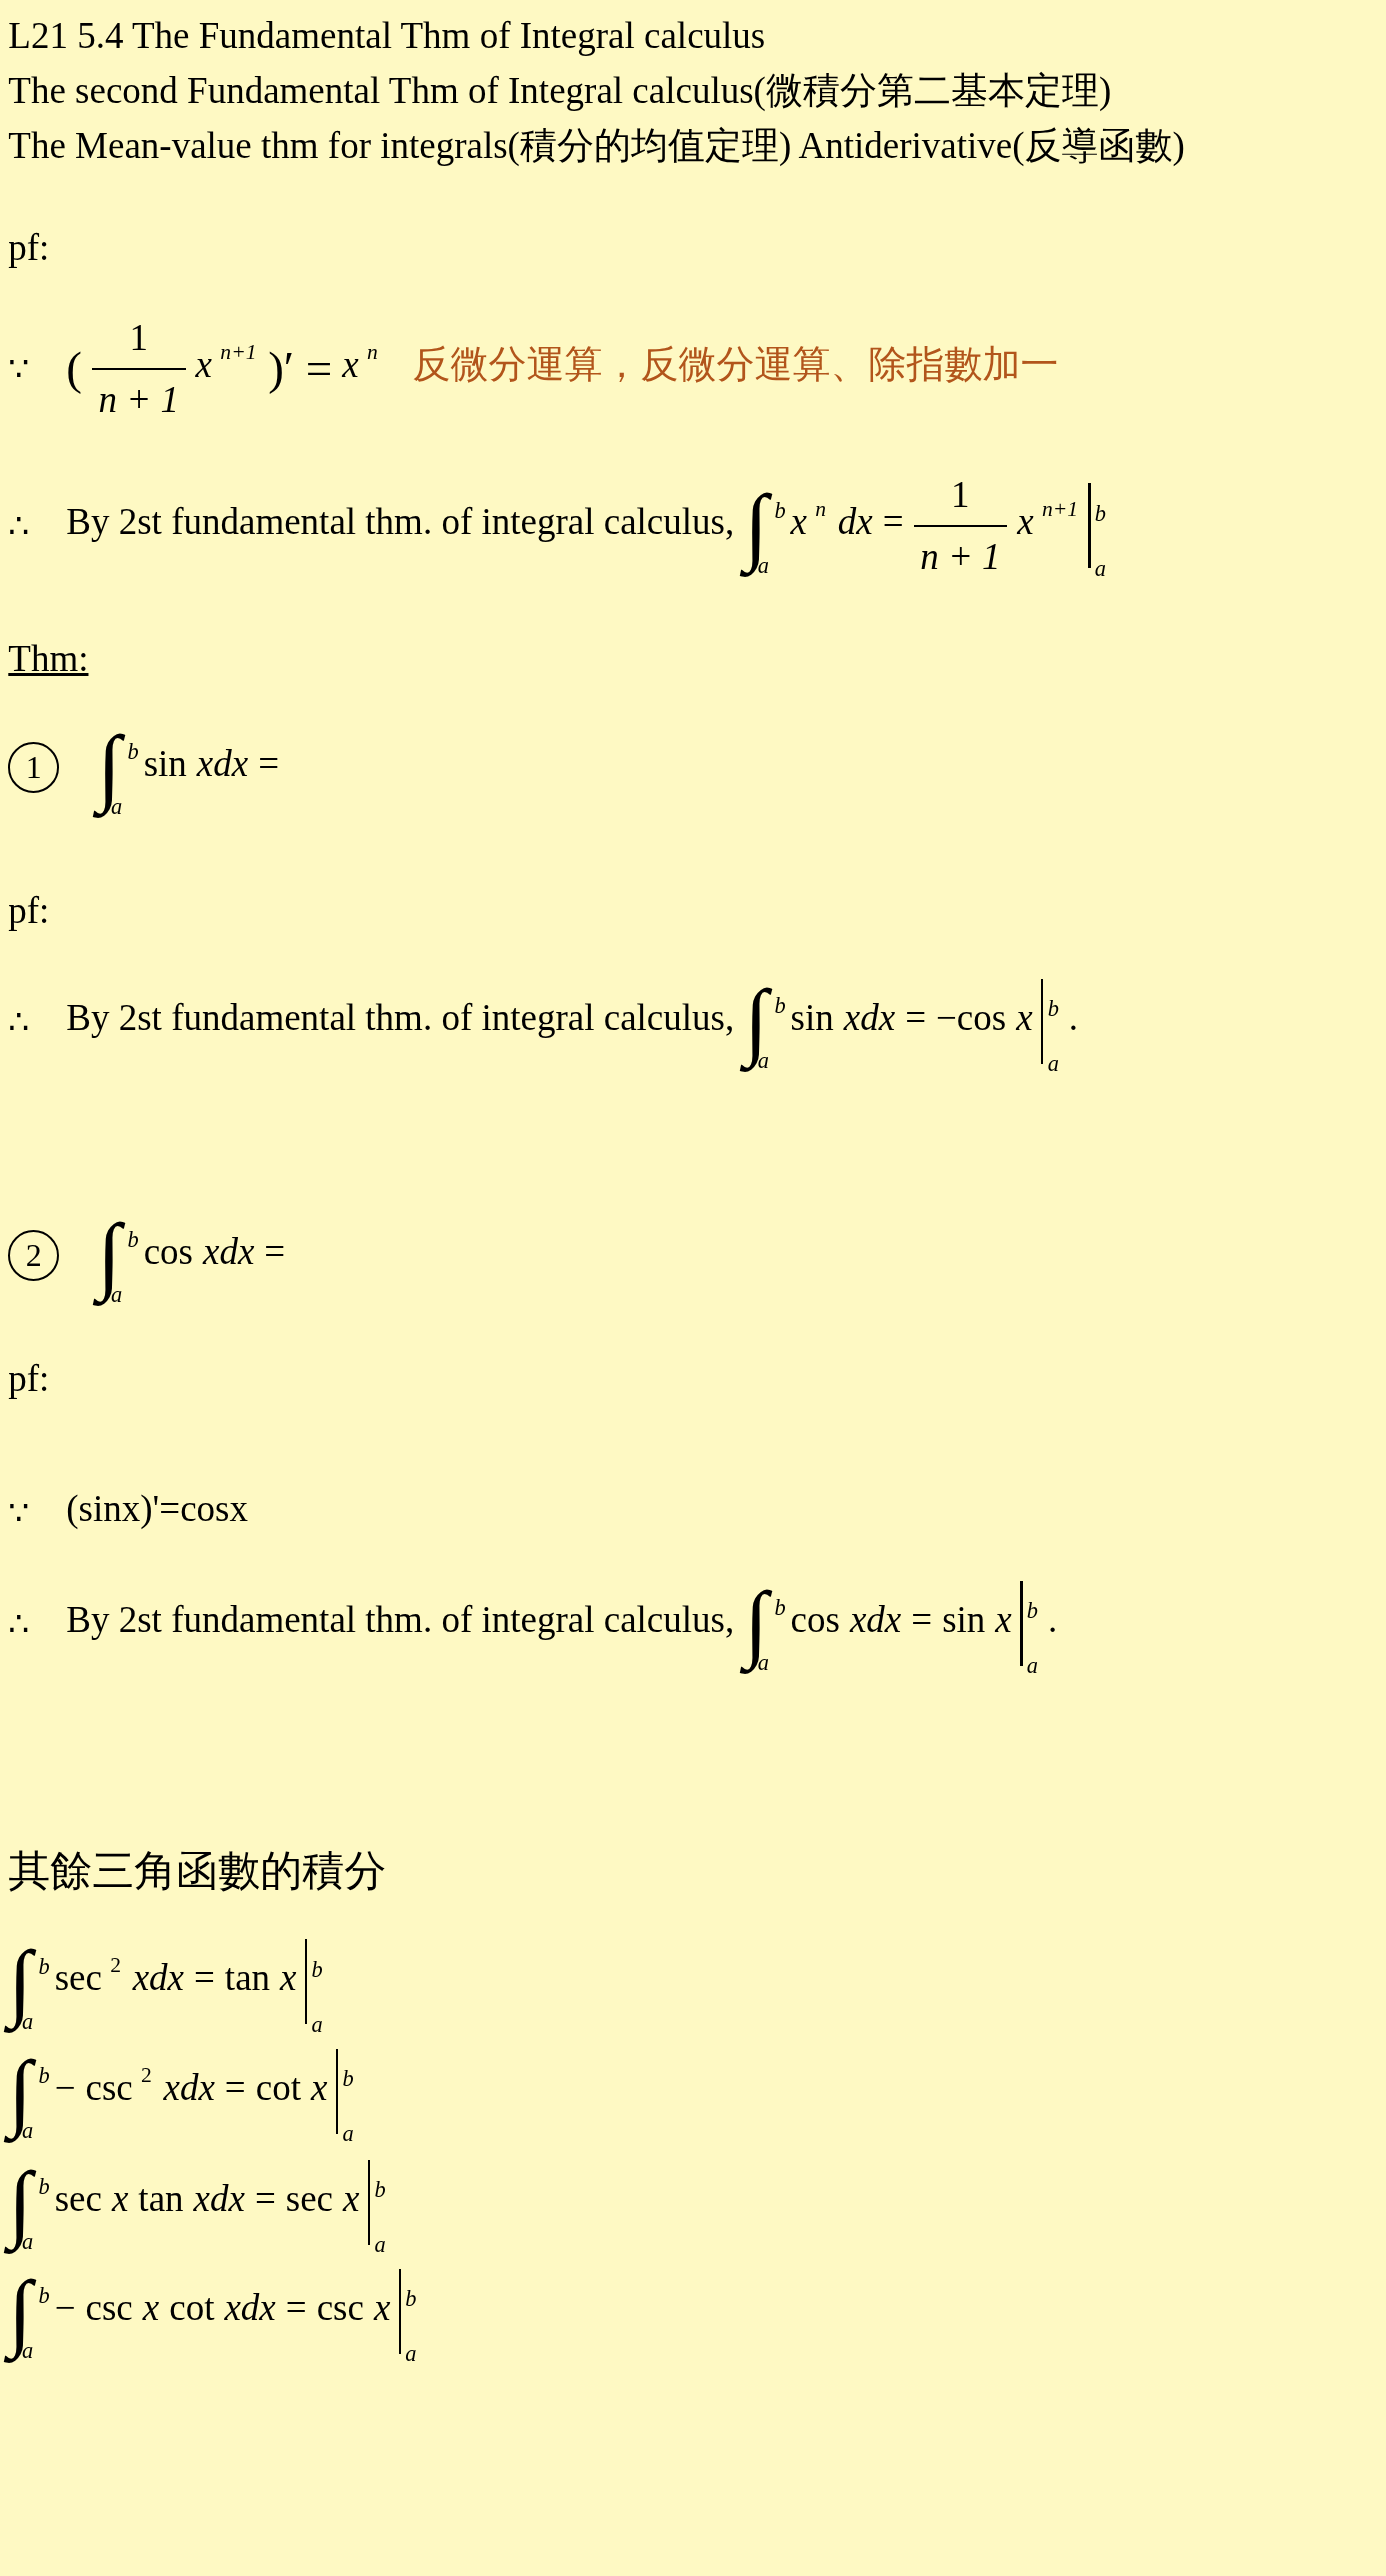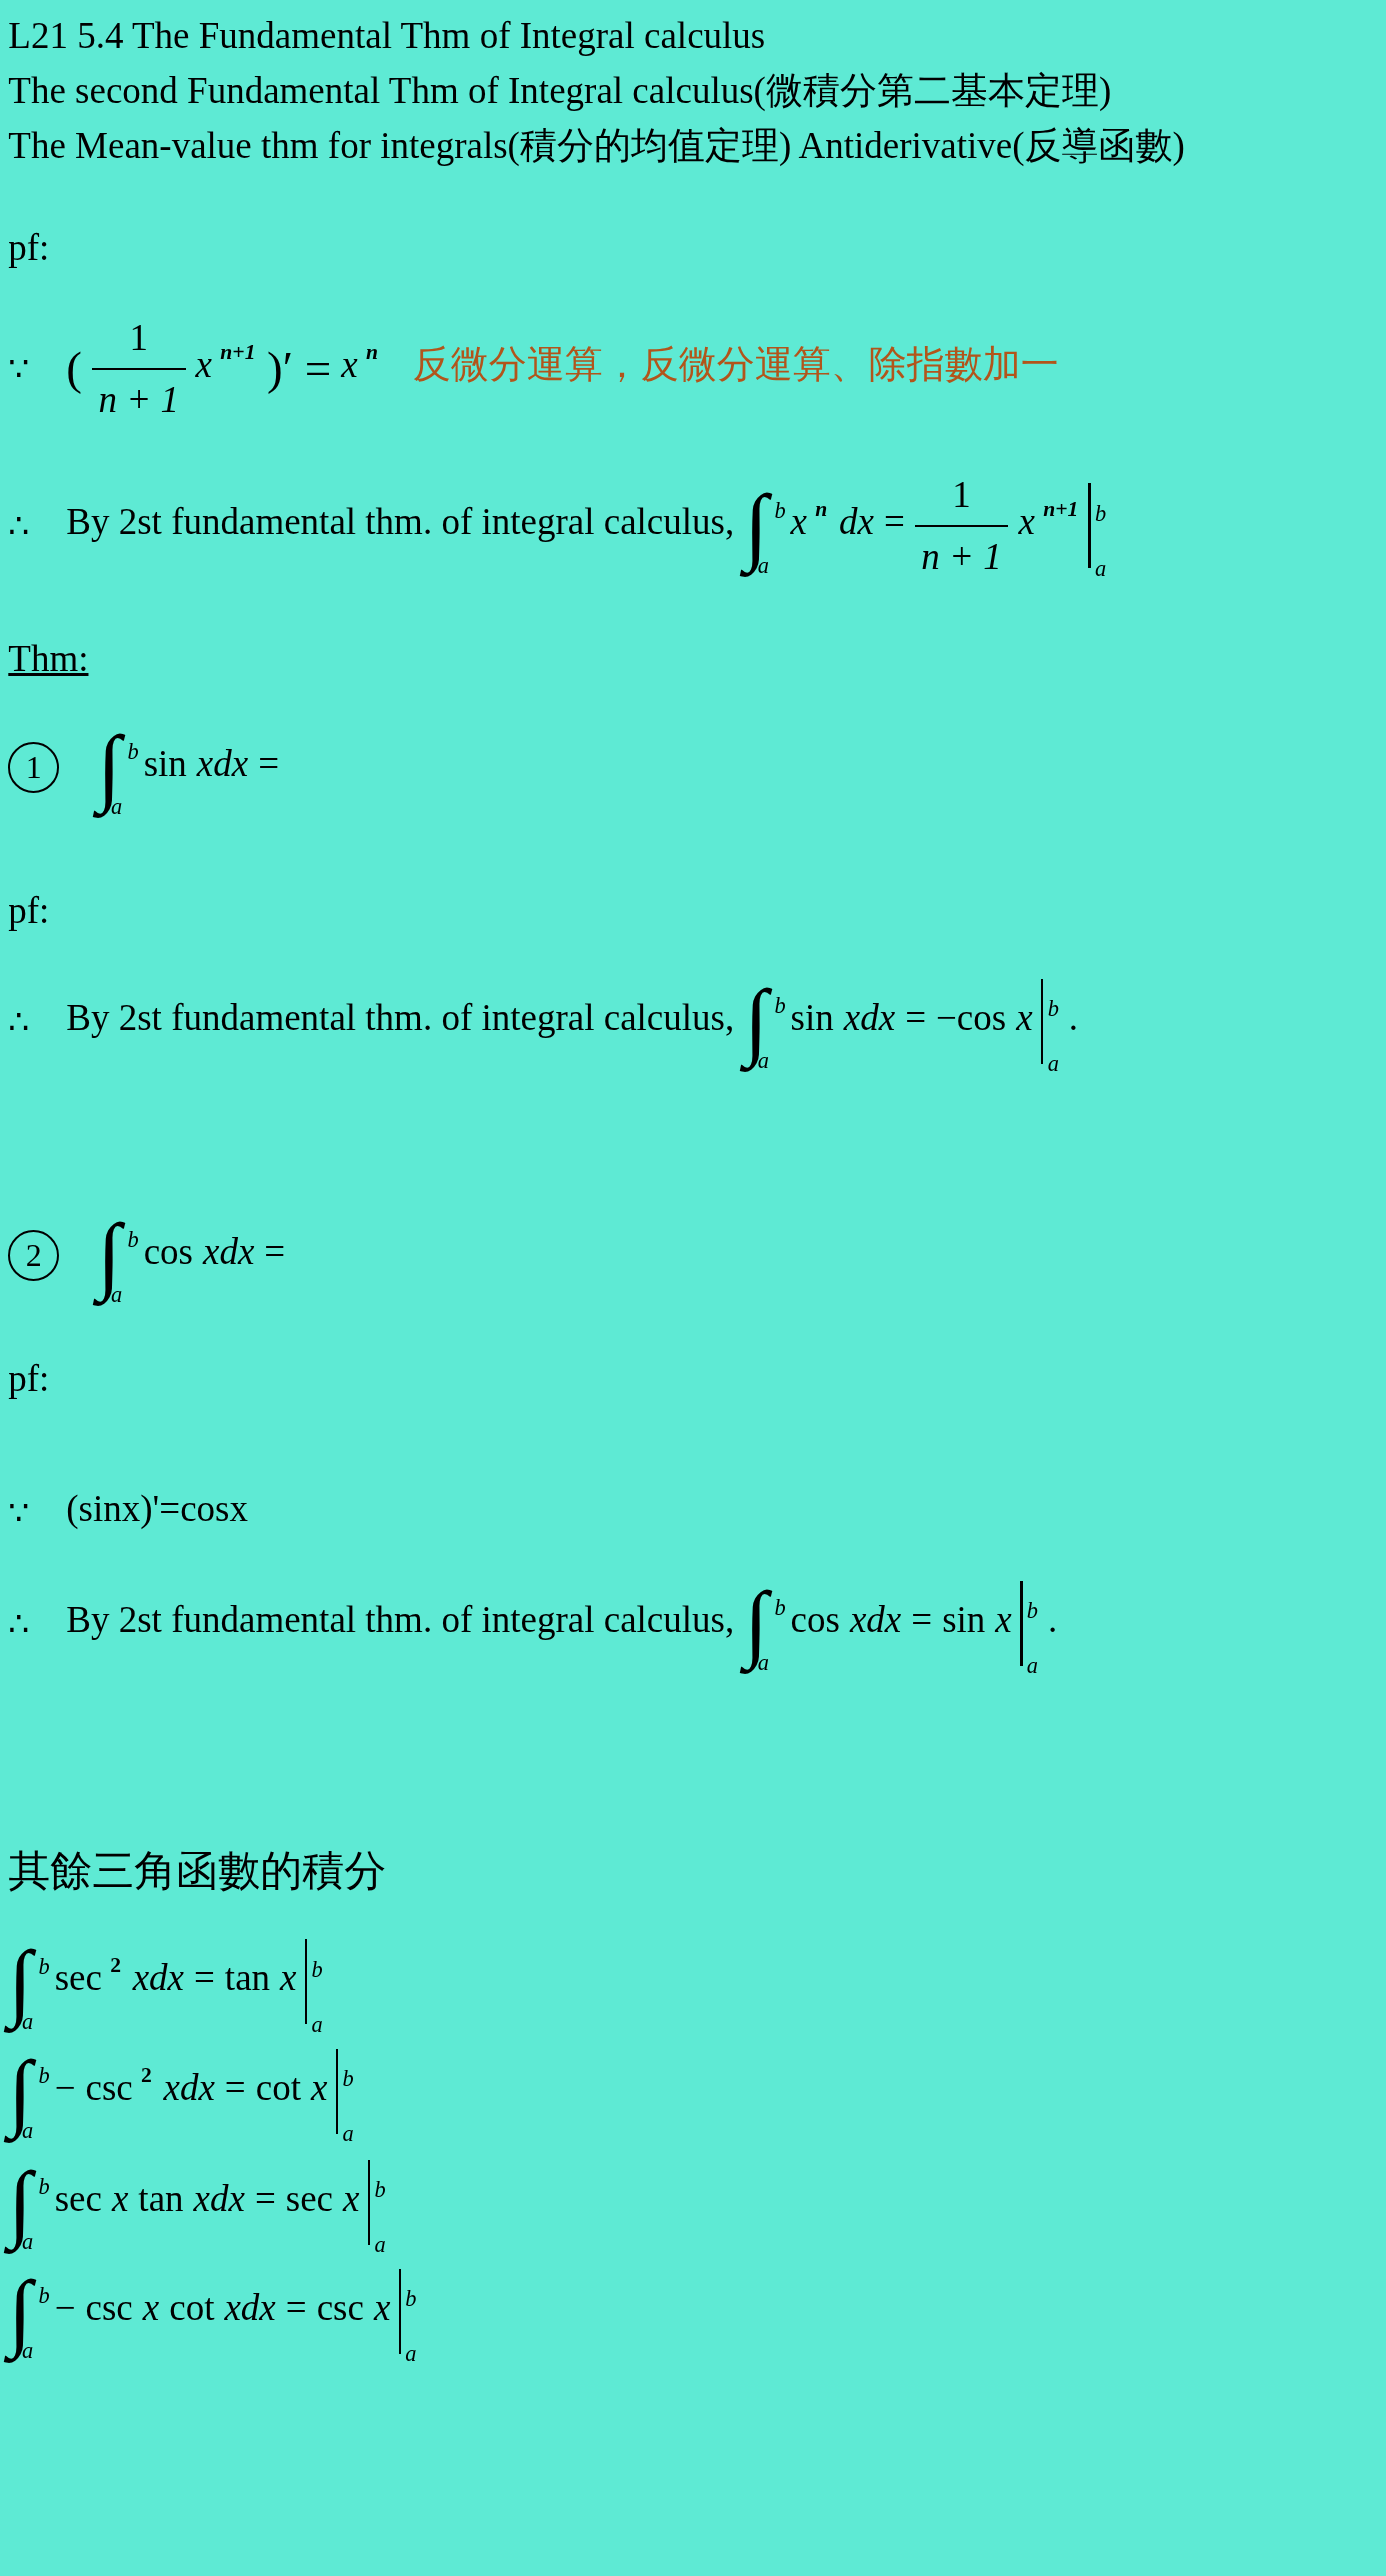--- a/index.html
+++ b/index.html
@@ -3,40 +3,40 @@
 <meta charset="utf-8">
 <style>
   html,body{margin:0;padding:0;background:#ffffff;}
   .page{
     position:relative;
     width:1387px;
     height:2576px;
     box-sizing:border-box;
     padding:8.3px 0 0 8.3px;
     overflow:hidden;
-    background:#5eead4;
+    background:#fef9c3;
     color:#000000;
     font-family:"Liberation Serif","DejaVu Serif",serif;
     font-size:37px;
   }
   .header-line{line-height:55px;white-space:nowrap;}
   .plabel{margin-top:47px;line-height:55px;}
   .plabel.thm{margin-top:47px;text-decoration:underline;}
   .mline{white-space:nowrap;line-height:55px;}
   .mline>span{margin-right:10px;}
   .mline span:empty:not(.bar-line){display:none;margin:0;}
   .bsym{
     font-family:"DejaVu Sans","Liberation Sans",sans-serif;
     font-size:33px;
     margin-right:37px !important;
     vertical-align:middle;
   }
   .roman{font-style:normal;}
   .ital{font-style:italic;}
-  .sup{font-size:21.6px;vertical-align:18px;font-style:italic;margin-left:-1.7px;margin-right:11.6px !important;font-weight:bold;}
+  .sup{font-size:21.6px;vertical-align:18px;font-style:italic;margin-left:-1.7px;margin-right:11.6px !important;}
   .sup.roman-sup{font-style:normal;}
   .big-paren{font-size:47px;vertical-align:middle;}
   .frac{display:inline-block;text-align:center;vertical-align:middle;}
   .frac .num{display:block;padding:0 6.6px 2.5px;}
   .frac .den{display:block;border-top:2.5px solid #000;padding:2.5px 6.6px 0;}
   .int{display:inline-flex;align-items:center;vertical-align:middle;margin-right:5px !important;}
   .int-sign{
     font-family:"Liberation Serif","DejaVu Serif","DejaVu Sans",serif;
     font-size:86px;line-height:0.95;display:inline-block;
   }

